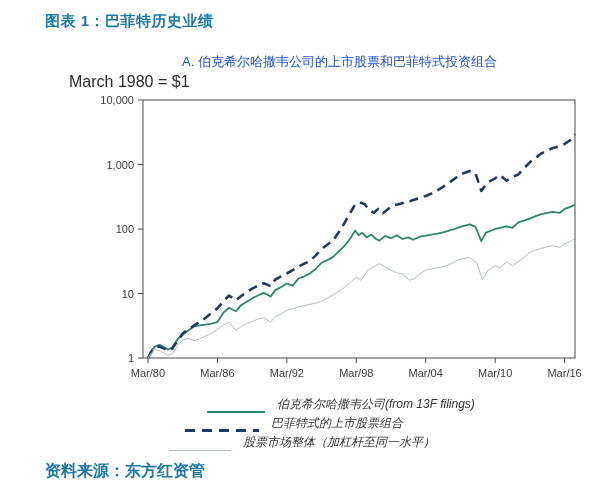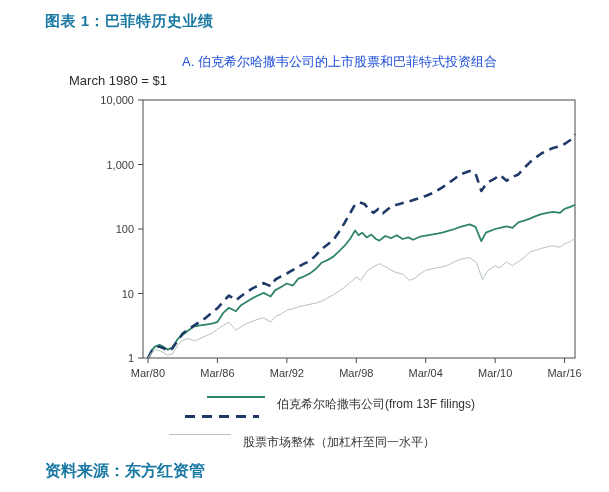--- a/index.html
+++ b/index.html
@@ -10,24 +10,24 @@
   }
   .figure-header{
     position:absolute;left:10px;top:12px;font-size:15px;font-weight:bold;
     color:#1a79a3;letter-spacing:0.5px;
   }
   .chart-title{
     position:absolute;left:0;top:53px;width:609px;text-align:center;
     font-size:13px;color:#1d4ed8;
   }
   .chart-subtitle{
-    position:absolute;left:34px;top:73px;font-size:13px;color:#2b2b2b;
+    position:absolute;left:34px;top:73px;font-size:16px;color:#2b2b2b;
   }
   svg.plot{position:absolute;left:0;top:0;}
-  .legend-row{position:absolute;display:flex;align-items:flex-start;}
+  .legend-row{position:absolute;display:flex;align-items:flex-end;font-style:italic;}
   .legend-row .lbl{margin-left:12px;font-size:12px;color:#333333;white-space:nowrap;}
   .sw{display:inline-block;}
   .sw-solid-green{width:58px;height:0;border-top:2px solid #2f8568;}
   .sw-dashed-navy{width:74px;height:3px;
     background:repeating-linear-gradient(90deg,#1f3a68 0 10px,transparent 10px 17px);}
   .sw-thin-gray{width:62px;height:0;border-top:1px solid #b4c3bc;}
   .row1{left:172px;top:396px;}
   .row2{left:150px;top:415px;}
   .row3{left:134px;top:434px;}
   .source-line{
@@ -74,20 +74,21 @@
       <polyline points="113.0,358.0 116.4,351.7 119.9,347.6 124.5,346.6 129.2,348.6 132.6,350.7 137.3,348.6 143.1,340.0 147.7,333.5 153.5,329.2 159.3,325.4 165.1,321.4 170.8,317.8 176.6,312.9 182.4,308.3 188.2,301.6 194.0,295.5 200.9,300.5 205.6,296.5 211.3,292.4 217.1,288.6 222.9,285.7 228.7,283.1 235.6,286.2 240.3,279.5 246.1,276.3 251.8,273.5 257.6,270.2 263.4,266.7 269.2,263.7 275.0,260.9 280.8,255.4 286.6,249.0 292.3,244.7 298.1,240.2 303.9,232.0 309.7,222.7 315.5,212.5 320.1,204.5 324.8,202.5 329.4,203.9 334.0,209.6 338.6,212.8 343.3,208.9 347.9,213.3 352.5,209.6 357.2,205.7 362.9,204.5 368.7,202.8 374.5,201.4 379.1,199.7 384.9,197.8 390.7,196.0 396.5,193.5 402.3,190.5 408.1,186.9 413.9,182.8 419.6,178.8 425.4,174.3 434.7,171.1 440.5,173.3 446.3,190.9 452.0,182.8 460.2,178.3 464.8,174.9 471.7,180.7 477.5,177.0 483.3,174.5 489.1,168.1 494.9,162.3 500.7,157.6 506.4,153.5 512.2,150.5 518.0,148.0 523.8,146.5 529.6,144.0 535.4,140.0 540.0,134.2" fill="none" stroke="#1f3a68" stroke-width="2.6" stroke-linejoin="round" stroke-dasharray="9 6"></polyline>
       <polyline points="113.0,358.0 116.4,352.9 119.9,349.6 124.5,350.7 129.2,352.9 132.6,355.3 137.3,354.1 143.1,344.8 147.7,340.0 153.5,338.6 159.3,340.8 165.1,338.6 170.8,335.9 176.6,333.5 182.4,329.2 188.2,325.4 194.0,322.1 200.9,330.2 205.6,327.2 211.3,323.7 217.1,321.4 222.9,319.2 228.7,317.8 235.6,322.1 240.3,316.5 246.1,314.1 251.8,310.2 257.6,308.8 263.4,306.9 269.2,305.6 275.0,304.3 280.8,303.1 286.6,301.2 292.3,298.1 298.1,294.9 303.9,291.3 309.7,287.2 315.5,282.1 321.3,277.0 325.9,280.3 332.9,270.2 338.6,266.7 344.4,263.7 350.2,266.7 356.0,270.2 361.8,272.7 367.6,274.1 374.5,280.3 379.1,278.6 384.9,274.1 390.7,270.2 396.5,269.0 402.3,267.8 408.1,266.7 413.9,264.7 419.6,261.8 425.4,259.2 434.7,257.6 441.6,262.7 447.4,279.5 453.2,270.2 460.2,265.7 464.8,267.8 471.7,261.8 477.5,265.7 483.3,261.8 489.1,257.6 494.9,252.0 500.7,250.1 506.4,248.4 512.2,246.8 518.0,245.7 525.0,247.3 529.6,243.8 535.4,241.5 540.0,238.2" fill="none" stroke="#b4c3bc" stroke-width="1" stroke-linejoin="round"></polyline>
     </svg>
 
   <div class="legend-row row1">
     <span class="sw sw-solid-green"></span>
     <span class="lbl">伯克希尔哈撒韦公司(from 13F filings)</span>
   </div>
   <div class="legend-row row2">
     <span class="sw sw-dashed-navy"></span>
+    <span class="lbl">巴菲特式的上市股票组合</span>
   </div>
   <div class="legend-row row3">
     <span class="sw sw-thin-gray"></span>
     <span class="lbl">股票市场整体（加杠杆至同一水平）</span>
   </div>
 
   <div class="source-line">资料来源：东方红资管</div>
 
 </div>
 

